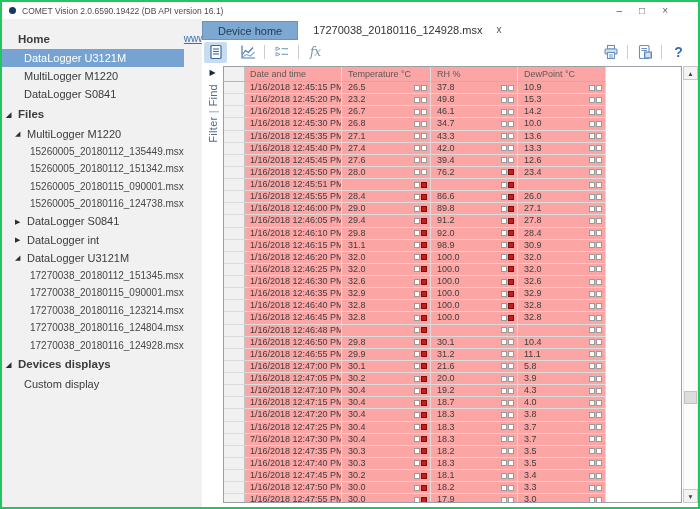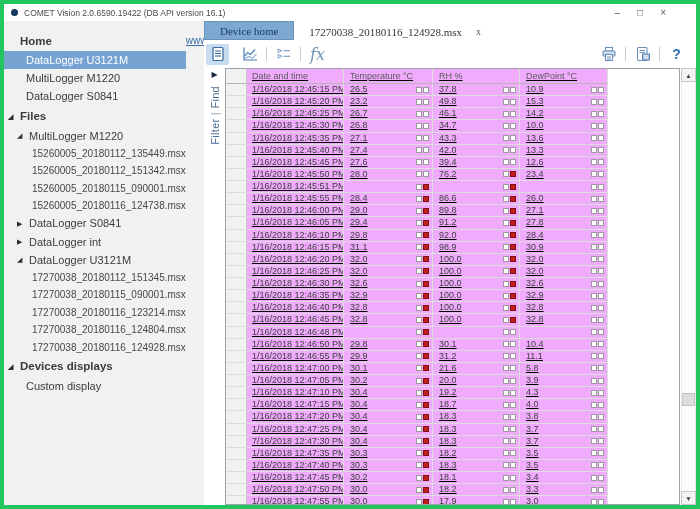--- a/index.html
+++ b/index.html
@@ -1,17 +1,17 @@
 <!DOCTYPE html>
 <html><head>
 <meta charset="utf-8">
 <style>
   html,body{margin:0;padding:0;background:#e8e8e8;font-family:"Liberation Sans",sans-serif;}
   *{box-sizing:border-box;}
-  .window{width:700px;height:509px;background:#fff;border:4px solid #22c55e;display:flex;flex-direction:column;overflow:hidden;}
+  .window{width:700px;height:509px;background:#fff;border:2px solid #22c55e;display:flex;flex-direction:column;overflow:hidden;}
   
   .titlebar{height:17px;display:flex;align-items:center;padding:0 4px;background:#fff;flex:none;}
   .app-icon{width:7px;height:7px;border-radius:50%;background:#14395e;margin:0 6px 0 3px;flex:none;}
   .title-text{font-size:8.5px;color:#4a4a4a;white-space:nowrap;}
   .win-controls{margin-left:auto;margin-right:26px;display:flex;gap:17px;color:#5a5a5a;font-size:10px;line-height:1;}
   .win-controls span{cursor:default;}
   
   .body-row{flex:1;display:flex;min-height:0;}
   
   .sidebar{width:200px;flex:none;background:#f1f1f2;display:flex;flex-direction:row;padding-top:9px;overflow:hidden;}
@@ -24,43 +24,43 @@
   .sb-row .arrow{width:12px;flex:none;font-size:7px;color:#2e2e2e;line-height:1;}
   .sb-spacer{flex:1;}
   .sb-linkrow{height:16px;text-align:right;padding-right:6px;}
   .sb-linkrow a{font-size:10px;color:#3a6fb0;text-decoration:underline;}
   .sb-footer{height:22px;border-top:1px solid #bdbdbd;display:flex;align-items:center;padding:0 8px;flex:none;}
   .collapse-btn{font-size:10px;color:#1c1c1c;line-height:1;}
   .panel-toggle{margin-left:auto;width:16px;height:12px;border:1px solid #4a7ab5;background:#fff;display:flex;}
   .panel-toggle i{margin-left:auto;width:9px;height:100%;background:#7aa6d2;display:block;}
   
   .main{flex:1;display:flex;flex-direction:column;background:#fff;min-width:0;}
-  .tabbar{height:21px;display:flex;flex:none;font-family:Liberation Serif, serif;}
+  .tabbar{height:21px;display:flex;align-items:flex-end;flex:none;}
   .tab{display:flex;align-items:center;font-size:11px;white-space:nowrap;cursor:default;}
   .tab-blue{height:19px;background:#7ca8d2;border:1px solid #6b92b8;color:#203c58;padding:0 15px;margin-right:5px;}
   .tab-active{height:21px;background:#fff;color:#333;padding:0 10px;gap:14px;}
   .tab-close{color:#555;font-size:10px;}
   
   .toolbar{height:24px;display:flex;align-items:center;padding-left:2px;flex:none;}
   .tbtn{width:23px;height:21px;display:flex;align-items:center;justify-content:center;border-radius:2px;flex:none;}
   .tbtn.selected{background:#c8dcf0;}
   .vsep{width:1px;height:14px;background:#ccc;margin:0 5px;flex:none;}
-  .fx{font-family:"DejaVu Serif",serif;font-style:italic;font-size:16px;color:#7291b4;}
+  .fx{font-family:"DejaVu Serif",serif;font-style:italic;font-size:12px;color:#7291b4;}
   .help{font-weight:bold;font-size:14px;color:#2f6cb3;}
   .tb-right{margin-left:auto;display:flex;align-items:center;margin-right:8px;}
   
   .content{display:flex;margin-top:2px;height:437px;flex:none;min-width:0;}
   .find-strip{width:21px;flex:none;display:flex;flex-direction:column;align-items:center;padding-top:3px;}
   .expand-arrow{font-size:8px;color:#16293f;line-height:1;}
   .vtext{margin-top:7px;writing-mode:vertical-rl;transform:rotate(180deg);font-size:11px;color:#4c6d92;letter-spacing:.3px;white-space:nowrap;}
   .vtext .sep{color:#8aa2b9;}
   
-  .table-wrap{flex:1;border:1px solid #9aa0a6;background:#f0abfc;overflow:hidden;display:grid;
+  .table-wrap{flex:1;border:1px solid #9aa0a6;background:#fca5a5;overflow:hidden;display:grid;
     grid-template-columns:21px 97px 89px 87px 88px 1fr;
-    grid-template-rows:15px;grid-auto-rows:12.14px;align-content:start;text-decoration:underline;}
+    grid-template-rows:15px;grid-auto-rows:12.14px;align-content:start;}
   .c{border-right:1px solid #dcdcdc;border-bottom:1px solid #dcdcdc;display:flex;align-items:center;
      font-size:9px;color:#3d3d3d;overflow:hidden;white-space:nowrap;line-height:1;}
   .c.hdr{color:#5a5a5a;border-bottom-color:#b5b5b5;}
   .c.rowhdr{background:#f1f1f1;border-right-color:#c6c6c6;}
   .c.date{padding-left:5px;}
   .c.valh{padding-left:6px;}
   .c.val{padding:0 3px 0 6px;justify-content:space-between;}
   .c.filler{border-right:none;border-bottom:none;background:#fff;}
   .ind{display:flex;gap:1px;flex:none;}
   .ind b{width:6px;height:6px;border:1px solid #9b9b9b;background:#fff;display:block;}

